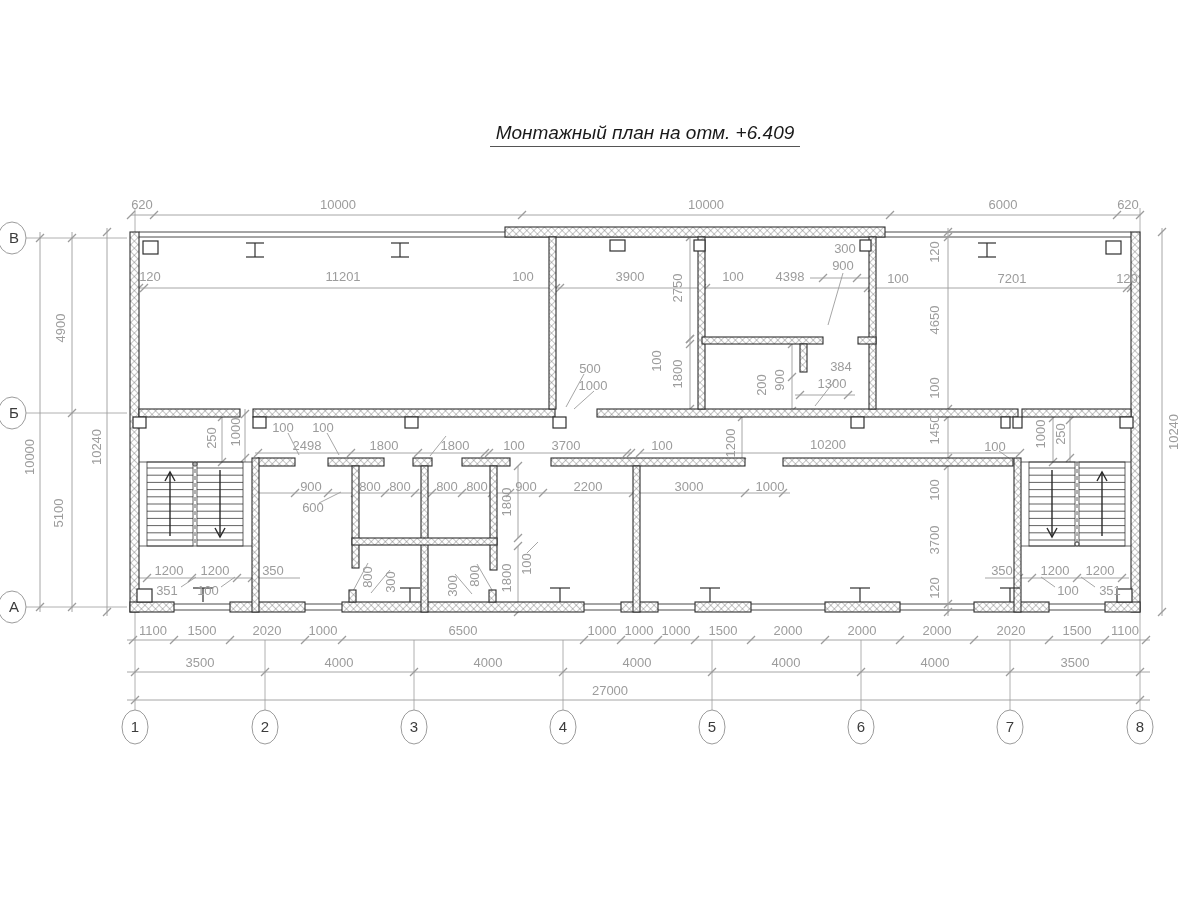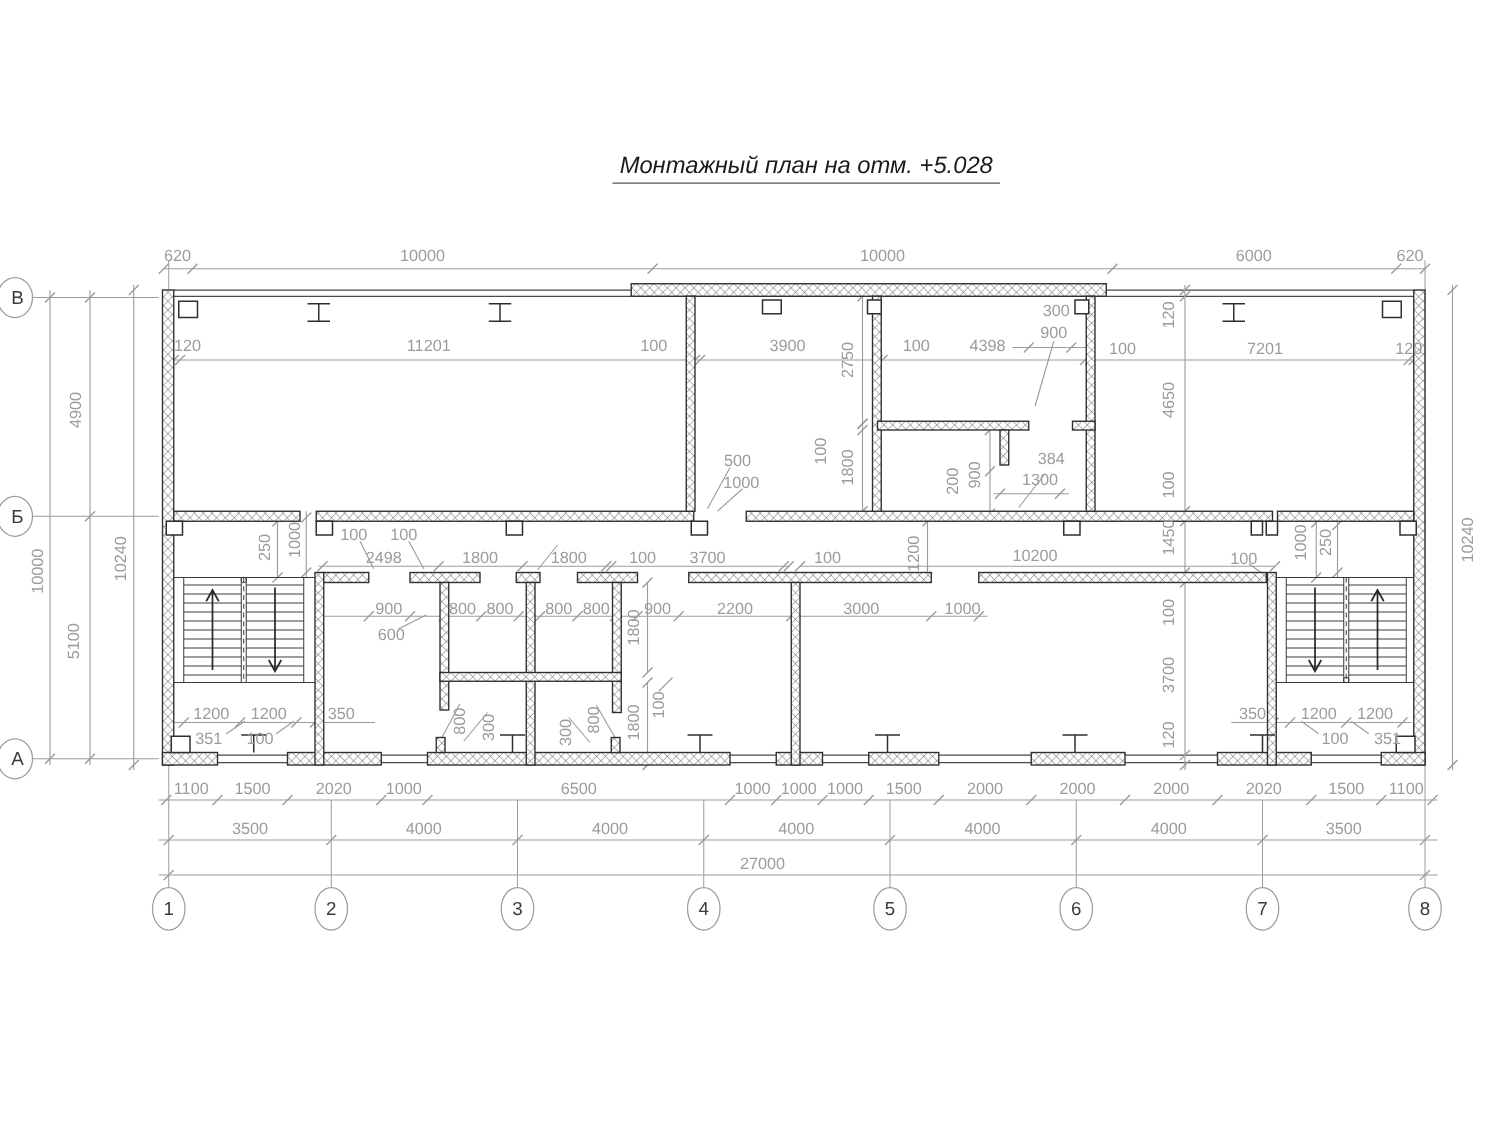--- a/index.html
+++ b/index.html
@@ -8,21 +8,21 @@
   .title{position:absolute;left:0;top:122px;width:1290px;text-align:center;
          font-size:19px;font-style:italic;color:#1a1a1a;}
   .title span{border-bottom:1px solid #555;padding:0 6px 3px 6px;}
   svg{position:absolute;left:0;top:0;}
 </style>
 </head>
 <body>
 
 <div class="page">
   <div class="title">
-    <span>Монтажный план на отм. +5.028</span>
+    <span>Монтажный план на отм. +6.409</span>
   </div>
   <svg id="plan-svg" width="1200" height="900" viewBox="0 0 1200 900">
       <defs>
         <pattern id="hatch" width="5" height="5" patternUnits="userSpaceOnUse" patternTransform="rotate(45)">
           <rect x="0" y="0" width="5" height="5" fill="#ffffff"></rect>
           <line x1="0" y1="0" x2="0" y2="5" stroke="#6e6e6e" stroke-width="0.8"></line>
           <line x1="0" y1="0" x2="5" y2="0" stroke="#6e6e6e" stroke-width="0.8"></line>
         </pattern>
       </defs>
       <g stroke="#4a4a4a" stroke-width="1">

